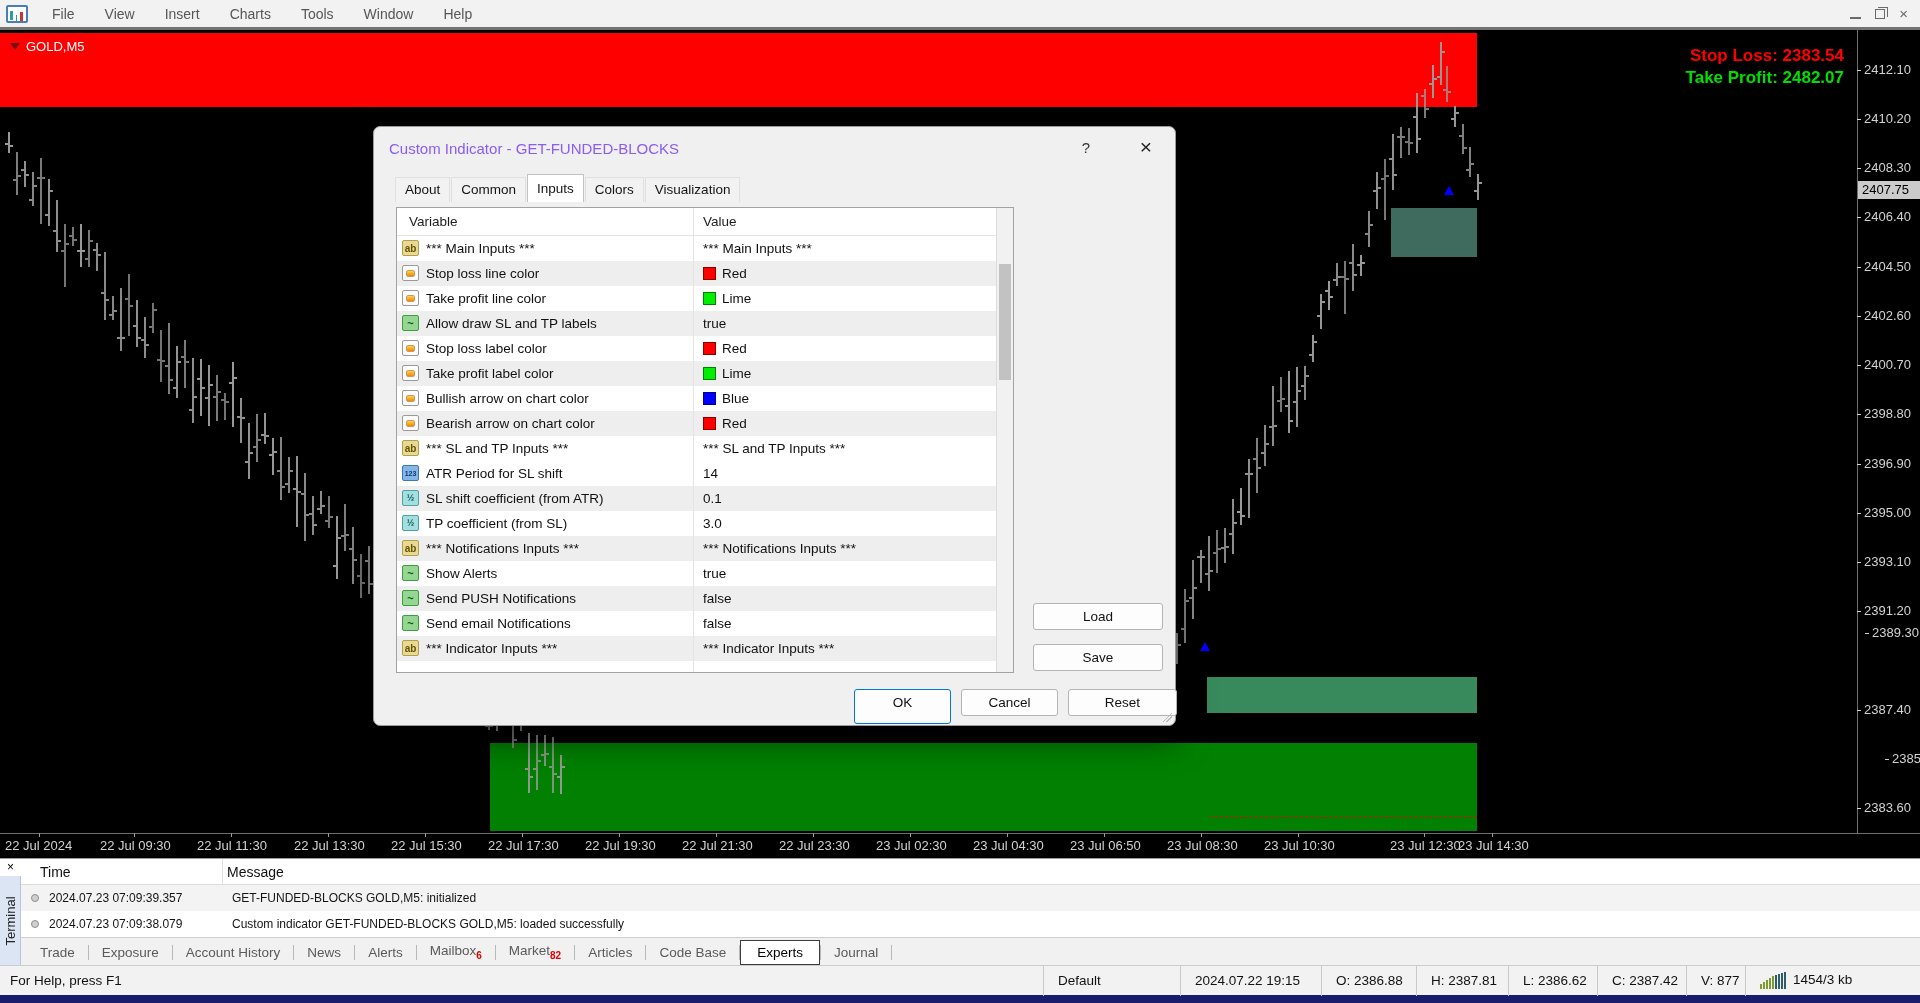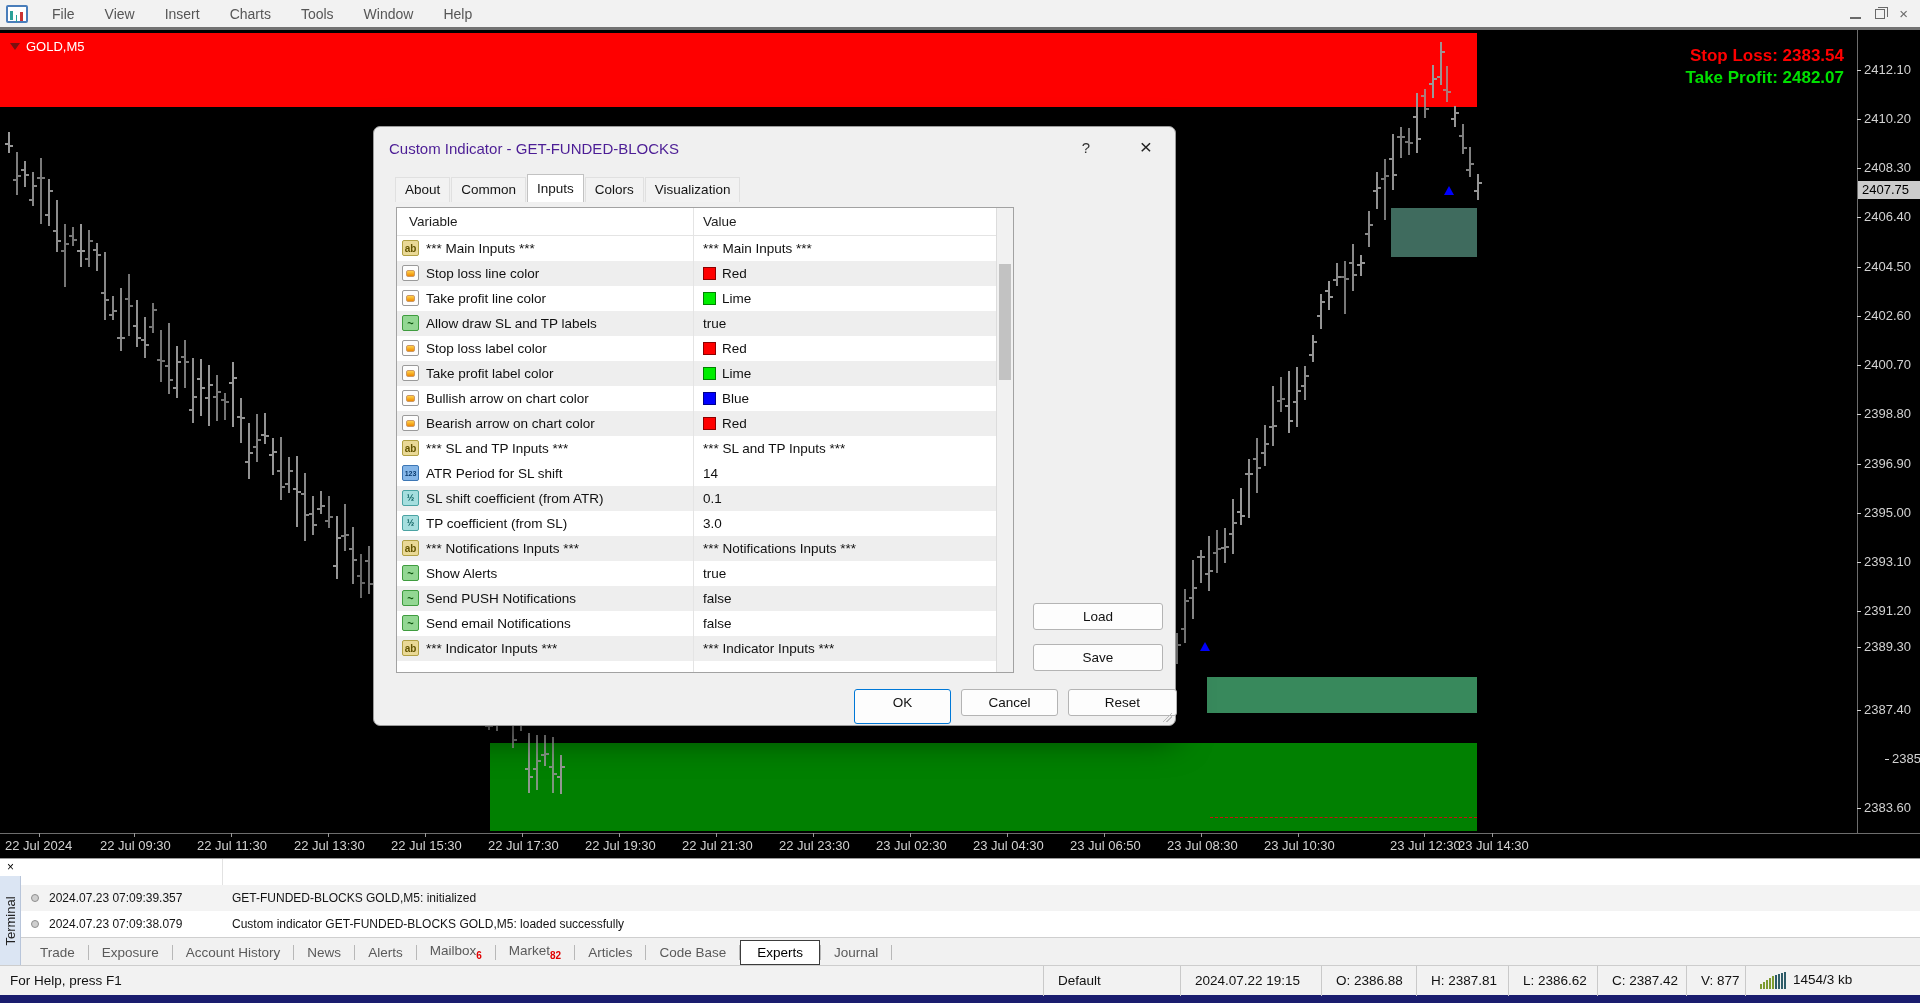--- a/index.html
+++ b/index.html
@@ -33,21 +33,21 @@
 .tlabel:before{content:"";position:absolute;top:-5px;left:34px;width:1px;height:4px;background:#9a9a9a}
 .candle{position:absolute;width:2px;background:#9a9a9a}
 .candle i{position:absolute;left:2px;width:3px;height:2px;background:#9a9a9a}
 .candle b{position:absolute;left:-3px;width:3px;height:2px;background:#9a9a9a}
 .sl-line{position:absolute;height:0;border-top:1px dashed #cc1111}
 .mk-up{position:absolute;width:0;height:0;border-left:5px solid transparent;border-right:5px solid transparent;border-bottom:9px solid #0000ff}
 .mk-down{position:absolute;width:0;height:0;border-left:4px solid transparent;border-right:4px solid transparent;border-top:7px solid #ff0000}
 
 
 .dialog{position:absolute;left:373px;top:126px;width:803px;height:600px;background:#f0f0f0;border:1px solid #9b9b9b;border-radius:7px;box-shadow:0 12px 34px rgba(0,0,0,.55);z-index:10}
-.dlg-title{height:42px;line-height:44px;padding-left:15px;font-size:15px;color:#4c1d95}
+.dlg-title{height:42px;line-height:44px;padding-left:15px;font-size:15px;color:#8b5cf6}
 .dlg-help{position:absolute;right:78px;top:12px;width:22px;text-align:center;font-size:15px;color:#333;cursor:pointer}
 .dlg-close{position:absolute;right:16px;top:8px;width:26px;text-align:center;font-size:21px;color:#222;cursor:pointer}
 .dlg-tabs{position:absolute;left:21px;top:47px;display:flex;align-items:flex-end;z-index:2}
 .dtab{font-size:13.5px;color:#141414;background:#f2f2f2;border:1px solid #e0e0e0;border-bottom:none;padding:4px 9px 6px;height:25px;margin-right:1px;cursor:pointer}
 .dtab.active{background:#fff;border-color:#c2c2c2;height:28px;padding-top:6px}
 .dlg-table{position:absolute;left:22px;top:80px;width:618px;height:466px;background:#fff;border:1px solid #a2a2a2;overflow:hidden}
 .dt-head{position:relative;height:28px;border-bottom:1px solid #e4e4e4;font-size:13.5px;color:#1c1c1c}
 .dt-head .c1{position:absolute;left:12px;top:6px}
 .dt-head .c2{position:absolute;left:306px;top:6px}
 .dt-coldiv{position:absolute;left:296px;top:0;width:1px;height:466px;background:#e4e4e4;z-index:1}
@@ -148,21 +148,21 @@
       <div class="ptick" style="top: 130px;">2408.30</div>
       <div class="ptick" style="top: 179px;">2406.40</div>
       <div class="ptick" style="top: 229px;">2404.50</div>
       <div class="ptick" style="top: 278px;">2402.60</div>
       <div class="ptick" style="top: 327px;">2400.70</div>
       <div class="ptick" style="top: 376px;">2398.80</div>
       <div class="ptick" style="top: 426px;">2396.90</div>
       <div class="ptick" style="top: 475px;">2395.00</div>
       <div class="ptick" style="top: 524px;">2393.10</div>
       <div class="ptick" style="top: 573px;">2391.20</div>
-      <div class="ptick" style="top: 609px;">2389.30</div>
+      <div class="ptick" style="top: 595px; margin-left: 8px;">2389.30</div>
       <div class="ptick" style="top: 672px;">2387.40</div>
       <div class="ptick" style="top: 721px; margin-left: 28px;">2385.50</div>
       <div class="ptick" style="top: 770px;">2383.60</div>
       <div class="pbox">2407.75</div>
       <div class="tlabel" style="left: 5px;">22 Jul 2024</div>
       <div class="tlabel" style="left: 100px;">22 Jul 09:30</div>
       <div class="tlabel" style="left: 197px;">22 Jul 11:30</div>
       <div class="tlabel" style="left: 294px;">22 Jul 13:30</div>
       <div class="tlabel" style="left: 391px;">22 Jul 15:30</div>
       <div class="tlabel" style="left: 488px;">22 Jul 17:30</div>
@@ -783,20 +783,24 @@
     <div class="btn btn-ok">OK</div>
     <div class="btn btn-cancel">Cancel</div>
     <div class="btn btn-reset">Reset</div>
     <div class="dlg-grip"></div>
   </div>
 
   <div class="terminal">
     <div class="term-close">×</div>
     <div class="term-strip">
       <span>Terminal</span>
+    </div>
+    <div class="term-head">
+      <span class="th-time">Time</span>
+      <span class="th-msg">Message</span>
     </div>
     <div class="term-coldiv"></div>
     <div id="trrows">
         <div class="term-row r0">
           <div class="tr-dot"></div>
           <div class="tr-time">2024.07.23 07:09:39.357</div>
           <div class="tr-msg">GET-FUNDED-BLOCKS GOLD,M5: initialized</div>
         </div>
         <div class="term-row r1">
           <div class="tr-dot"></div>

